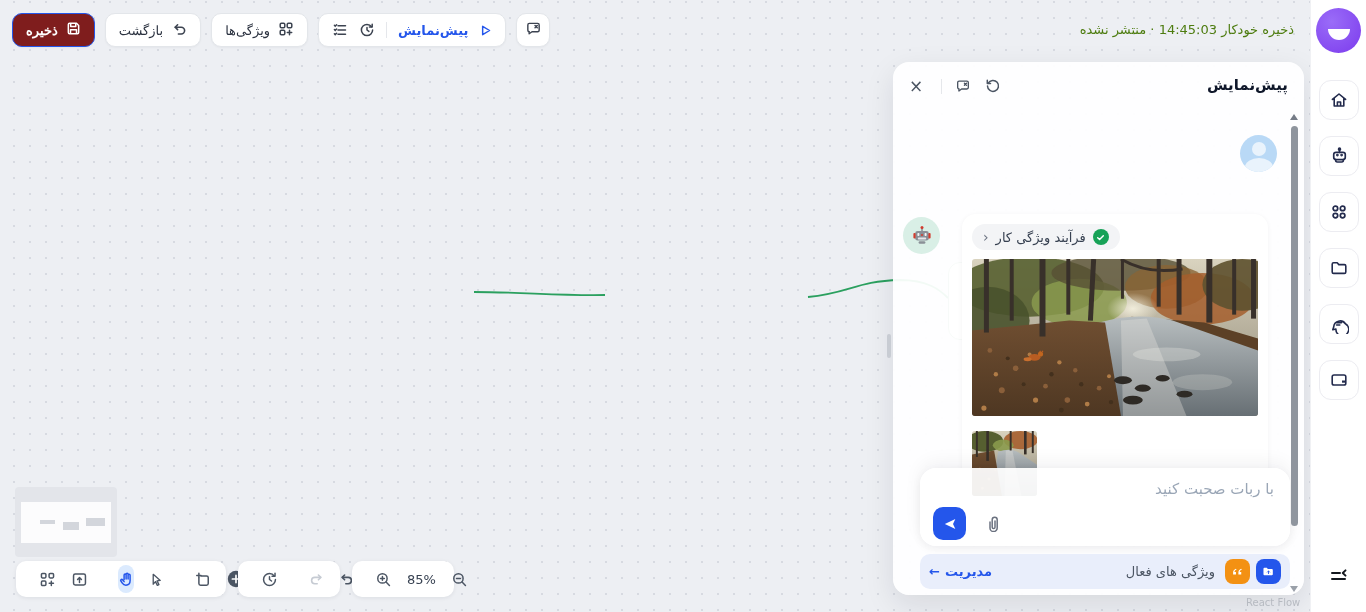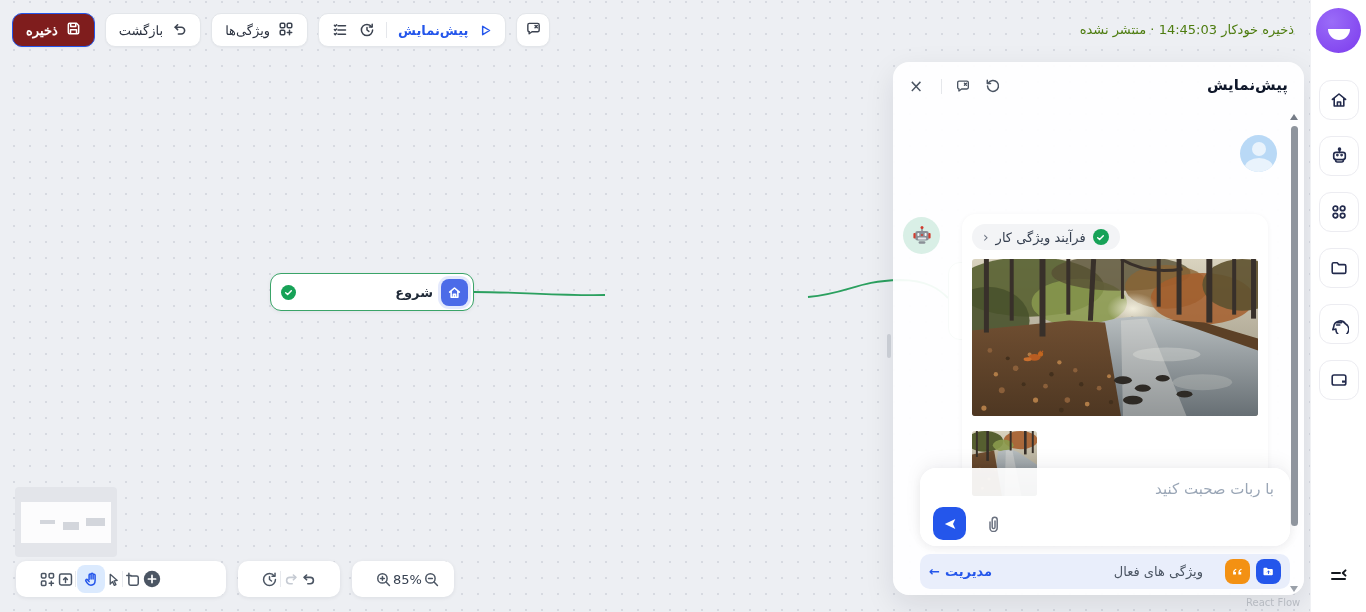--- a/index.html
+++ b/index.html
@@ -145,34 +145,34 @@
   .clip-btn { position:absolute; left:63px; top:46px; cursor:pointer; }
 
   .features-bar {
     position:absolute; left:27px; top:492px; width:370px; height:35px;
     background:#e9eefb; border-radius:10px; display:flex; direction:rtl;
     align-items:center; padding:0 9px; gap:6px;
   }
   .sq-ico { width:25px; height:25px; border-radius:8px; display:flex; align-items:center; justify-content:center; flex:0 0 auto; cursor:pointer;}
   .sq-blue { background:#2456eb; }
   .sq-orange { background:#f39113; }
-  .features-bar .lbl { font-size:13px; color:#4b5563; margin-right:16px; flex:1; }
+  .features-bar .lbl { font-size:13px; color:#4b5563; margin-right:4px; flex:1; }
   .manage { display:flex; direction:rtl; gap:5px; align-items:center; color:#2456eb; font-size:13px; font-weight:bold; cursor:pointer; }
 
   .scrollbar { position:absolute; left:397px; top:48px; width:9px; height:482px; }
   .sb-up, .sb-down { position:absolute; left:0; width:0; height:0; border-left:4.5px solid transparent; border-right:4.5px solid transparent; }
   .sb-up { top:4px; border-bottom:6px solid #757c87; }
   .sb-down { bottom:0px; border-top:6px solid #9aa0a9; }
   .sb-thumb { position:absolute; left:1px; top:16px; width:7px; height:400px; background:#8f959e; border-radius:4px; }
   .resize-handle { position:absolute; left:-6px; top:272px; width:4px; height:24px; border-radius:2px; background:#c8ccd3; }
 
   
   .tool-group {
     position:absolute; height:36px; background:#fff; border-radius:10px;
-    box-shadow:0 1px 4px rgba(15,23,42,.08); display:flex; align-items:center; padding:0 23px; gap:1px;
+    box-shadow:0 1px 4px rgba(15,23,42,.08); display:flex; align-items:center; padding:0 23px; gap:15px;
   }
   .tg1 { left:16px; top:561px; width:210px; }
   .tg2 { left:238px; top:561px; width:102px; justify-content:space-between;}
   .tg3 { left:352px; top:561px; width:102px; justify-content:space-between;}
   .tool-group .vsep { width:1px; height:16px; background:#e8eaee; }
   .ticon { display:flex; align-items:center; justify-content:center; cursor:pointer; }
   .hand-active { width:28px; height:28px; border-radius:8px; background:#dbeafe; }
   .zoom-label { font-size:13px; color:#374151; }
 
   .minimap { position:absolute; left:15px; top:487px; width:102px; height:70px; background:#e3e5ea; border-radius:4px; }
@@ -207,34 +207,20 @@
 
 <div class="canvas">
 
   <svg class="edges" width="1310" height="612">
     <path d="M474 292 C 520 292 562 296 605 295" fill="none" stroke="#2ba05f" stroke-width="1.8"></path>
     <path d="M808 297 C 850 293 856 281 900 280 C 928 280 940 290 948 298" fill="none" stroke="#2ba05f" stroke-width="1.8"></path>
   </svg>
 
   <div class="hidden-node"></div>
 
-  <div class="node node-start">
-    <span class="badge-ico">
-      <svg width="15" height="15" viewBox="0 0 16 16" fill="none" stroke="#fff" stroke-width="1.7" stroke-linecap="round" stroke-linejoin="round">
-        <path d="M2.8 7.5 8 3.2l5.2 4.3M4.4 6.6V13h7.2V6.6M6.8 13v-3h2.4v3"></path>
-      </svg>
-    </span>
-    <span class="title">شروع</span>
-    <span class="spacer"></span>
-    <span class="check">
-      <svg width="9" height="9" viewBox="0 0 16 16" fill="none" stroke="#fff" stroke-width="2.6" stroke-linecap="round" stroke-linejoin="round">
-          <path d="M3 8.4 6.4 11.6 13 4.8"></path>
-        </svg>
-    </span>
-  </div>
 
 </div>
 
 <div class="topbar">
   <button class="tbtn primary">
     <span>ذخیره</span>
     <span>
       <svg width="15" height="15" viewBox="0 0 16 16" fill="none" stroke="#fff" stroke-width="1.6" stroke-linejoin="round">
         <path d="M2.5 3.8c0-.7.6-1.3 1.3-1.3h7.4l2.3 2.3v7.4c0 .7-.6 1.3-1.3 1.3H3.8c-.7 0-1.3-.6-1.3-1.3z"></path>
         <path d="M5 2.6v3.2h5.4V2.6M4.8 13.4V9.2h6.4v4.2"></path>

